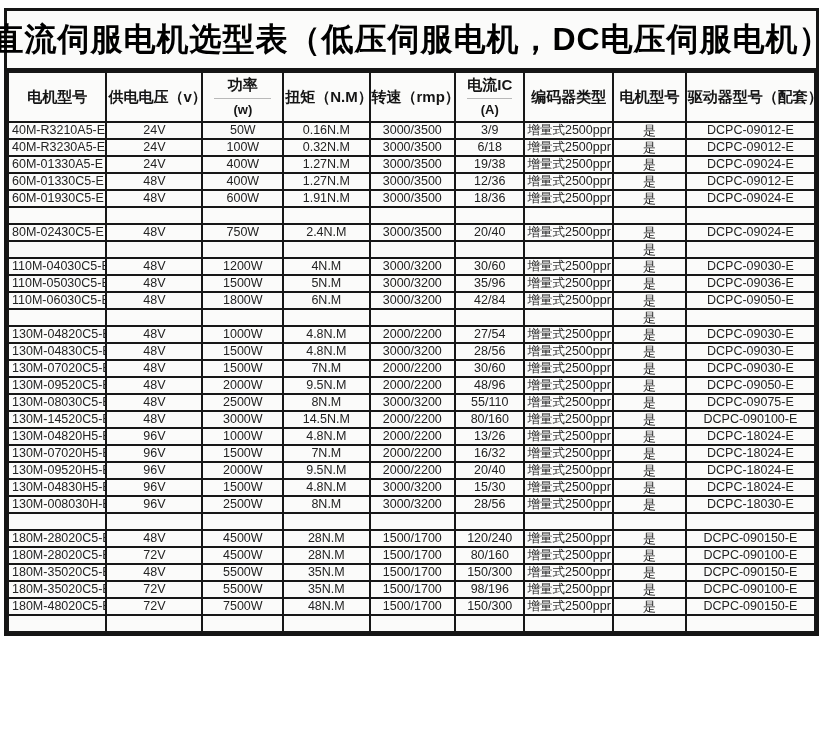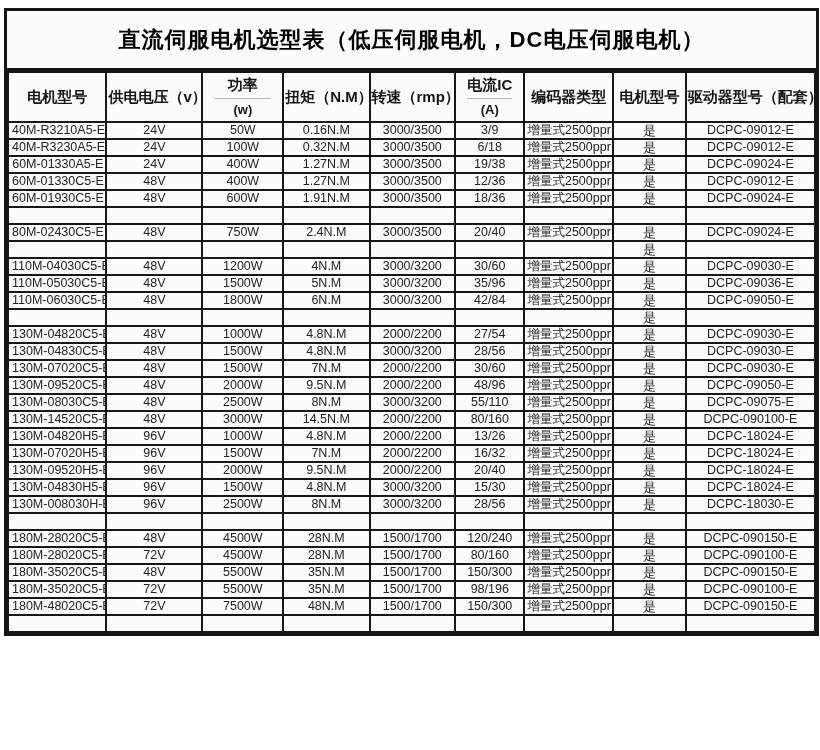--- a/index.html
+++ b/index.html
@@ -9,42 +9,42 @@
     font-family:"Liberation Sans","DejaVu Sans",sans-serif;
     color:#1b1b1b;
   }
   .sheet{
     position:absolute;left:4px;top:8px;width:809px;
     border:3px solid #151515;background:#fbfbfa;
   }
   .title-row{
     height:57px;display:flex;align-items:center;justify-content:center;
     border-bottom:3px solid #151515;
-    font-size:22px;font-weight:bold;letter-spacing:1px;color:#000;
+    font-size:32px;font-weight:bold;letter-spacing:1px;color:#000;
     white-space:nowrap;
   }
   table{width:100%;border-collapse:collapse;table-layout:fixed;}
   th,td{
     border:2px solid #171717;overflow:hidden;white-space:nowrap;
     background:#fbfbfa;
   }
   thead th{
     height:48px;font-size:15px;font-weight:600;color:#151515;
     text-align:center;vertical-align:middle;padding:0 1px;
   }
   thead .hdr-top{display:block;line-height:1.25;}
   thead .hdr-sub{
     display:block;font-size:13px;font-weight:600;line-height:1.2;
     border-top:1px solid #b9b9b9;margin:3px 10px 0;padding-top:3px;
   }
   tbody td{
     height:15px;padding:0 2px;font-size:12.5px;line-height:15px;
     text-align:center;color:#232323;
   }
-  tbody td.c0{text-align:center;padding-left:3px;}
+  tbody td.c0{text-align:left;padding-left:3px;}
   tbody td.c6{text-align:left;padding-left:2px;}
   tbody td.c7{font-size:13px;}
   col.w0{width:12.2%;} col.w1{width:11.9%;} col.w2{width:10.0%;}
   col.w3{width:10.7%;} col.w4{width:10.6%;} col.w5{width:8.6%;}
   col.w6{width:11.0%;} col.w7{width:9.0%;} col.w8{width:16.0%;}
 </style>
 </head>
 <body>
 
 <div class="sheet">

